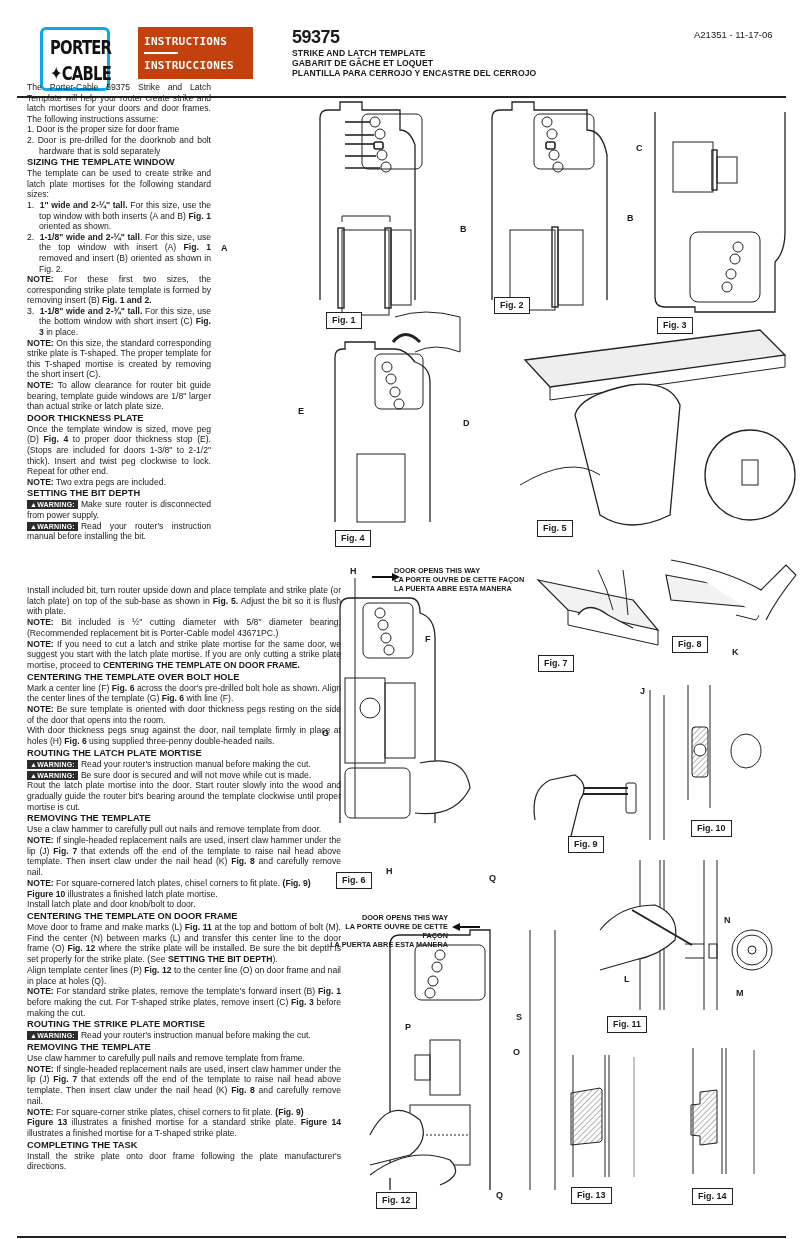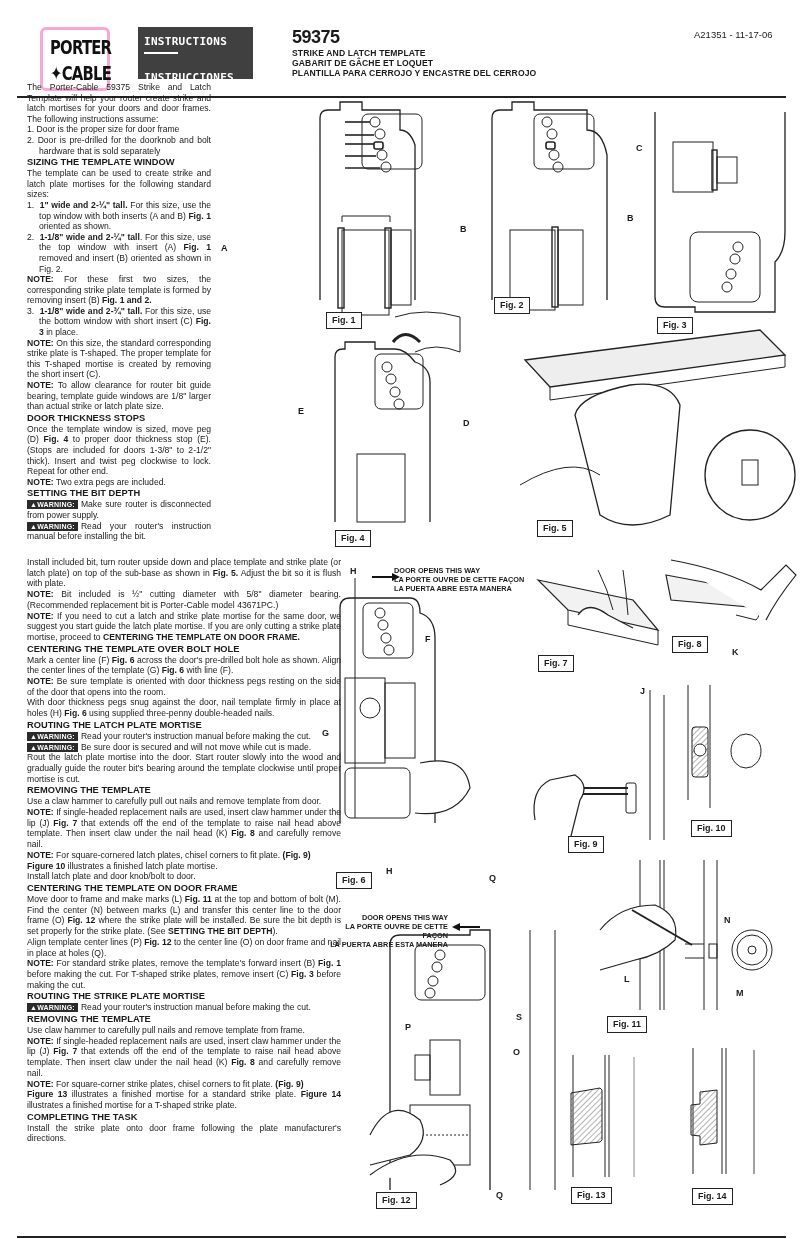--- a/index.html
+++ b/index.html
@@ -1,34 +1,34 @@
 <!DOCTYPE html>
 <html><head>
 <meta charset="utf-8">
 <style>
   * { margin: 0; padding: 0; box-sizing: border-box; }
   html, body { width: 802px; height: 1239px; background: #ffffff; overflow: hidden; }
   body { position: relative; font-family: "Liberation Sans", sans-serif; color: #1a1a1a; }
 
   .header { position: absolute; left: 0; top: 0; width: 802px; height: 98px; }
-  .logo { position: absolute; left: 40px; top: 27px; width: 70px; height: 64px; border: 3px solid #f9a8d4; border-radius: 6px; background: #fff; text-align: center; }
+  .logo { position: absolute; left: 40px; top: 27px; width: 70px; height: 64px; border: 3px solid #0ea5e9; border-radius: 6px; background: #fff; text-align: center; }
   .logo .l1, .logo .l2 { font-family: "DejaVu Sans", sans-serif; font-weight: bold; font-size: 19px; line-height: 26px; letter-spacing: -1px; transform: scaleX(0.78); display: block; color: #111; }
   .logo .l1 { margin-top: 4px; }
-  .banner { position: absolute; left: 138px; top: 27px; width: 115px; height: 52px; background: #404040; }
+  .banner { position: absolute; left: 138px; top: 27px; width: 115px; height: 52px; background: #c2410c; }
   .banner .t1, .banner .t2 { position: absolute; left: 6px; color: #fff; font-family: "DejaVu Sans Mono", monospace; font-weight: bold; font-size: 11px; letter-spacing: 0.3px; }
   .banner .t1 { top: 8px; }
-  .banner .t2 { top: 32px; margin-top: 12px; }
+  .banner .t2 { top: 32px; }
   .banner .rule { position: absolute; left: 6px; top: 25px; width: 34px; height: 2px; background: #fff; }
   .model { position: absolute; left: 292px; top: 27px; font-size: 18px; font-weight: bold; letter-spacing: -0.5px; }
   .sub { position: absolute; left: 292px; font-size: 8.6px; font-weight: bold; letter-spacing: 0.1px; text-align: right; }
   .docid { position: absolute; left: 694px; top: 29px; font-size: 9.5px; }
   .hrule { position: absolute; left: 17px; width: 769px; height: 2px; background: #222; }
 
   .textcol { position: absolute; left: 27px; top: 82px; width: 184px; font-size: 8.6px; line-height: 10.6px; text-align: justify; }
-  .wide { position: absolute; left: 27px; width: 314px; font-size: 8.6px; line-height: 10.7px; text-align: justify; }
+  .wide { position: absolute; left: 27px; width: 314px; font-size: 8.6px; line-height: 10.7px; text-align: justify; margin-top: 28px; }
   p { margin: 0; }
   .h { font-weight: bold; font-size: 9.3px; line-height: 11px; margin-top: 1px; text-align: left; }
   .li { padding-left: 12px; text-indent: -12px; }
   b { font-weight: bold; }
   .warn { display: inline-block; background: #2b2b2b; color: #fff; font-size: 7px; font-weight: bold; padding: 0 3px; line-height: 9px; margin-right: 3px; letter-spacing: 0.2px; }
   .figlabel { position: absolute; border: 1.3px solid #222; background: #fff; font-size: 9px; font-weight: bold; padding: 2px 5px; line-height: 11px; }
   .callout { position: absolute; font-size: 9px; font-weight: bold; }
   .dir { position: absolute; font-size: 7.3px; font-weight: bold; line-height: 9px; }
   svg { position: absolute; overflow: visible; }
 </style>
@@ -61,33 +61,33 @@
 
   <p class="h">SIZING THE TEMPLATE WINDOW</p>
   <p>The template can be used to create strike and latch plate mortises for the following standard sizes:</p>
   <p class="li">1.&nbsp;&nbsp;<b>1" wide and 2-¼" tall.</b><span> For this size, use the top window with both inserts (A and B) </span><b>Fig. 1</b><span> oriented as shown.</span></p>
   <p class="li">2.&nbsp;&nbsp;<b>1-1/8" wide and 2-¼" tall</b><span>. For this size, use the top window with insert (A) </span><b>Fig. 1</b><span> removed and insert (B) oriented as shown in Fig. 2.</span></p>
   <p><b>NOTE:</b><span> For these first two sizes, the corresponding strike plate template is formed by removing insert (B) </span><b>Fig. 1 and 2.</b></p>
   <p class="li">3.&nbsp;&nbsp;<b>1-1/8" wide and 2-¾" tall.</b><span> For this size, use the bottom window with short insert (C) </span><b>Fig. 3</b><span> in place.</span></p>
   <p><b>NOTE:</b><span> On this size, the standard corresponding strike plate is T-shaped. The proper template for this T-shaped mortise is created by removing the short insert (C).</span></p>
   <p><b>NOTE:</b><span> To allow clearance for router bit guide bearing, template guide windows are 1/8" larger than actual strike or latch plate size.</span></p>
 
-  <p class="h">DOOR THICKNESS STOPS</p>
+  <p class="h">DOOR THICKNESS PLATE</p>
   <p><span>Once the template window is sized, move peg (D) </span><b>Fig. 4</b><span> to proper door thickness stop (E). (Stops are included for doors 1-3/8" to 2-1/2" thick). Insert and twist peg clockwise to lock. Repeat for other end.</span></p>
   <p><b>NOTE:</b><span> Two extra pegs are included.</span></p>
 
   <p class="h">SETTING THE BIT DEPTH</p>
   <p><span class="warn">▲WARNING:</span><span>Make sure router is disconnected from power supply.</span></p>
   <p><span class="warn">▲WARNING:</span><span>Read your router's instruction manual before installing the bit.</span></p>
 </div>
 
 <div class="wide" style="top:557px">
   <p><span>Install included bit, turn router upside down and place template and strike plate (or latch plate) on top of the sub-base as shown in </span><b>Fig. 5.</b><span> Adjust the bit so it is flush with plate.</span></p>
   <p><b>NOTE:</b><span> Bit included is ½" cutting diameter with 5/8" diameter bearing. (Recommended replacement bit is Porter-Cable model 43671PC.)</span></p>
-  <p><b>NOTE:</b><span> If you need to cut a latch and strike plate mortise for the same door, we suggest you start guide the latch plate mortise. If you are only cutting a strike plate mortise, proceed to </span><b>CENTERING THE TEMPLATE ON DOOR FRAME.</b></p>
+  <p><b>NOTE:</b><span> If you need to cut a latch and strike plate mortise for the same door, we suggest you start with the latch plate mortise. If you are only cutting a strike plate mortise, proceed to </span><b>CENTERING THE TEMPLATE ON DOOR FRAME.</b></p>
 
   <p class="h">CENTERING THE TEMPLATE OVER BOLT HOLE</p>
   <p><span>Mark a center line (F) </span><b>Fig. 6</b><span> across the door's pre-drilled bolt hole as shown. Align the center lines of the template (G) </span><b>Fig. 6</b><span> with line (F).</span></p>
   <p><b>NOTE:</b><span> Be sure template is oriented with door thickness pegs resting on the side of the door that opens into the room.</span></p>
   <p><span>With door thickness pegs snug against the door, nail template firmly in place at holes (H) </span><b>Fig. 6</b><span> using supplied three-penny double-headed nails.</span></p>
 
   <p class="h">ROUTING THE LATCH PLATE MORTISE</p>
   <p><span class="warn">▲WARNING:</span><span>Read your router's instruction manual before making the cut.</span></p>
   <p><span class="warn">▲WARNING:</span><span>Be sure door is secured and will not move while cut is made.</span></p>
   <p>Rout the latch plate mortise into the door. Start router slowly into the wood and gradually guide the router bit's bearing around the template clockwise until proper mortise is cut.</p>

